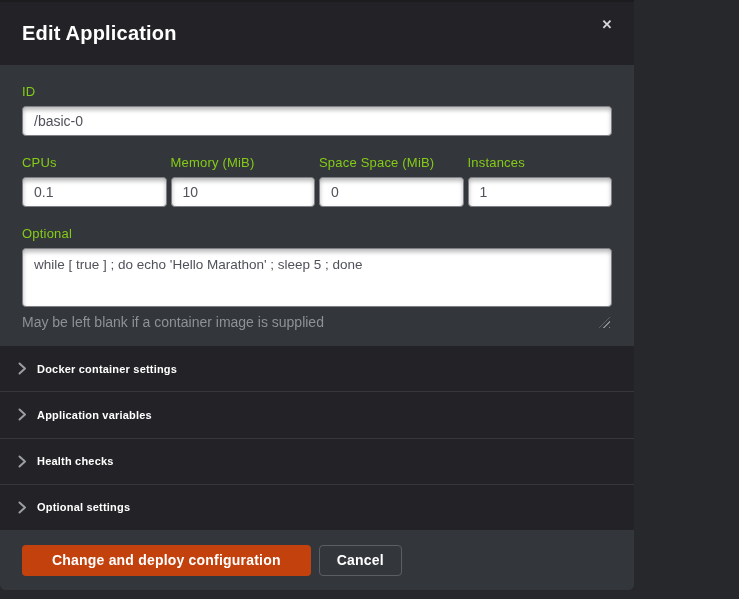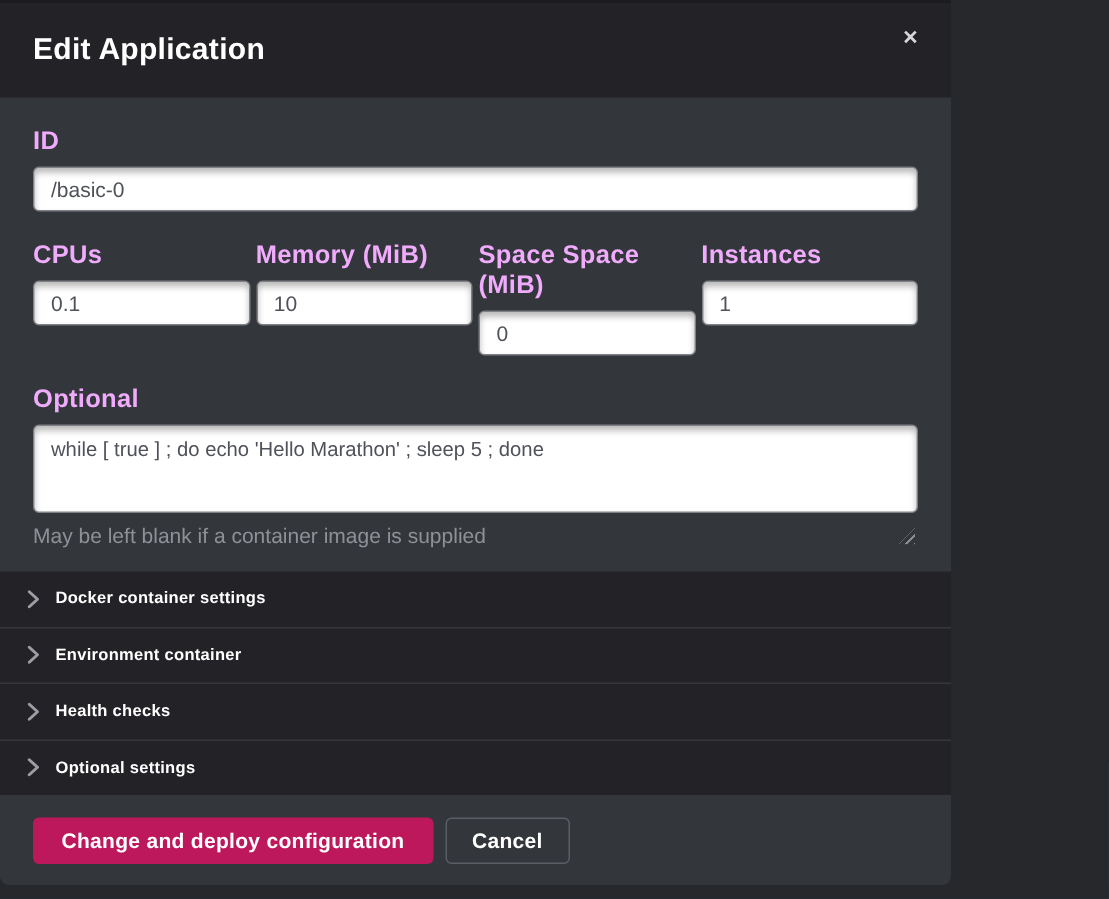--- a/index.html
+++ b/index.html
@@ -52,23 +52,23 @@
     font-family: "Liberation Sans", sans-serif;
   }
   
   .modal-body {
     background: #33363b;
     padding: 19px 22px 16px 22px;
     flex: 0 0 auto;
   }
   .field-label {
     display: block;
-    color: #f0abfc;
-    font-size: 17px;
-    font-weight: bold;
+    color: #84cc16;
+    font-size: 13px;
+    font-weight: normal;
     margin-bottom: 7px;
     letter-spacing: 0.2px;
   }
   .text-input {
     width: 100%;
     height: 30px;
     border: 1px solid #7f8086;
     border-radius: 4px;
     background: #ffffff;
     box-shadow: inset 0 3px 4px rgba(0,0,0,0.28);
@@ -151,24 +151,24 @@
   .btn {
     height: 31px;
     border-radius: 4px;
     font-size: 14px;
     font-weight: bold;
     font-family: "Liberation Sans", "DejaVu Sans", sans-serif;
     cursor: pointer;
     letter-spacing: 0.2px;
   }
   .btn-primary {
-    background: #be185d;
+    background: #c2410c;
     color: #ffffff;
     border: none;
-    padding: 0 19px;
+    padding: 0 30px;
   }
   .btn-cancel {
     background: transparent;
     color: #ffffff;
     border: 1px solid #5b5e64;
     padding: 0 17px;
   }
   .page-bottom-strip {
     flex: 1 1 auto;
     background: #26282c;
@@ -230,21 +230,21 @@
         </span>
         <span class="section-label">Docker container settings</span>
       </div>
 
       <div class="section-row">
         <span class="chevron">
           <svg viewBox="0 0 9 13">
               <path d="M1.5 1.5 L7 6.5 L1.5 11.5" fill="none" stroke="#9b9ea3" stroke-width="2" stroke-linecap="round" stroke-linejoin="round"></path>
             </svg>
         </span>
-        <span class="section-label">Environment container</span>
+        <span class="section-label">Application variables</span>
       </div>
 
 
       <div class="section-row">
         <span class="chevron">
           <svg viewBox="0 0 9 13">
               <path d="M1.5 1.5 L7 6.5 L1.5 11.5" fill="none" stroke="#9b9ea3" stroke-width="2" stroke-linecap="round" stroke-linejoin="round"></path>
             </svg>
         </span>
         <span class="section-label">Health checks</span>

